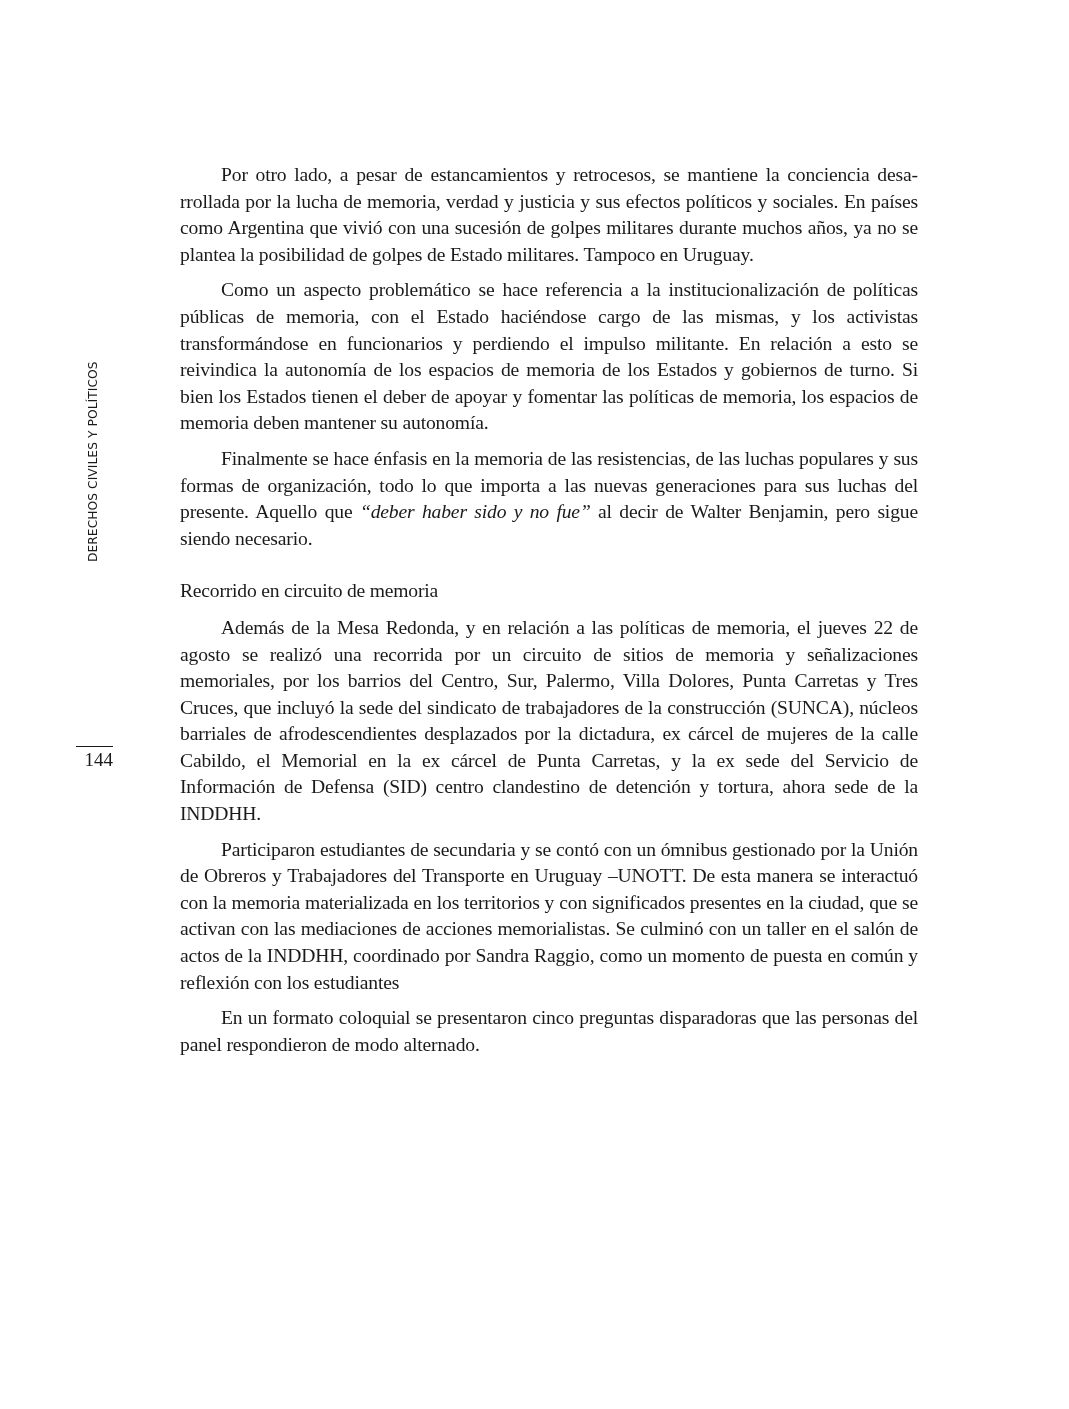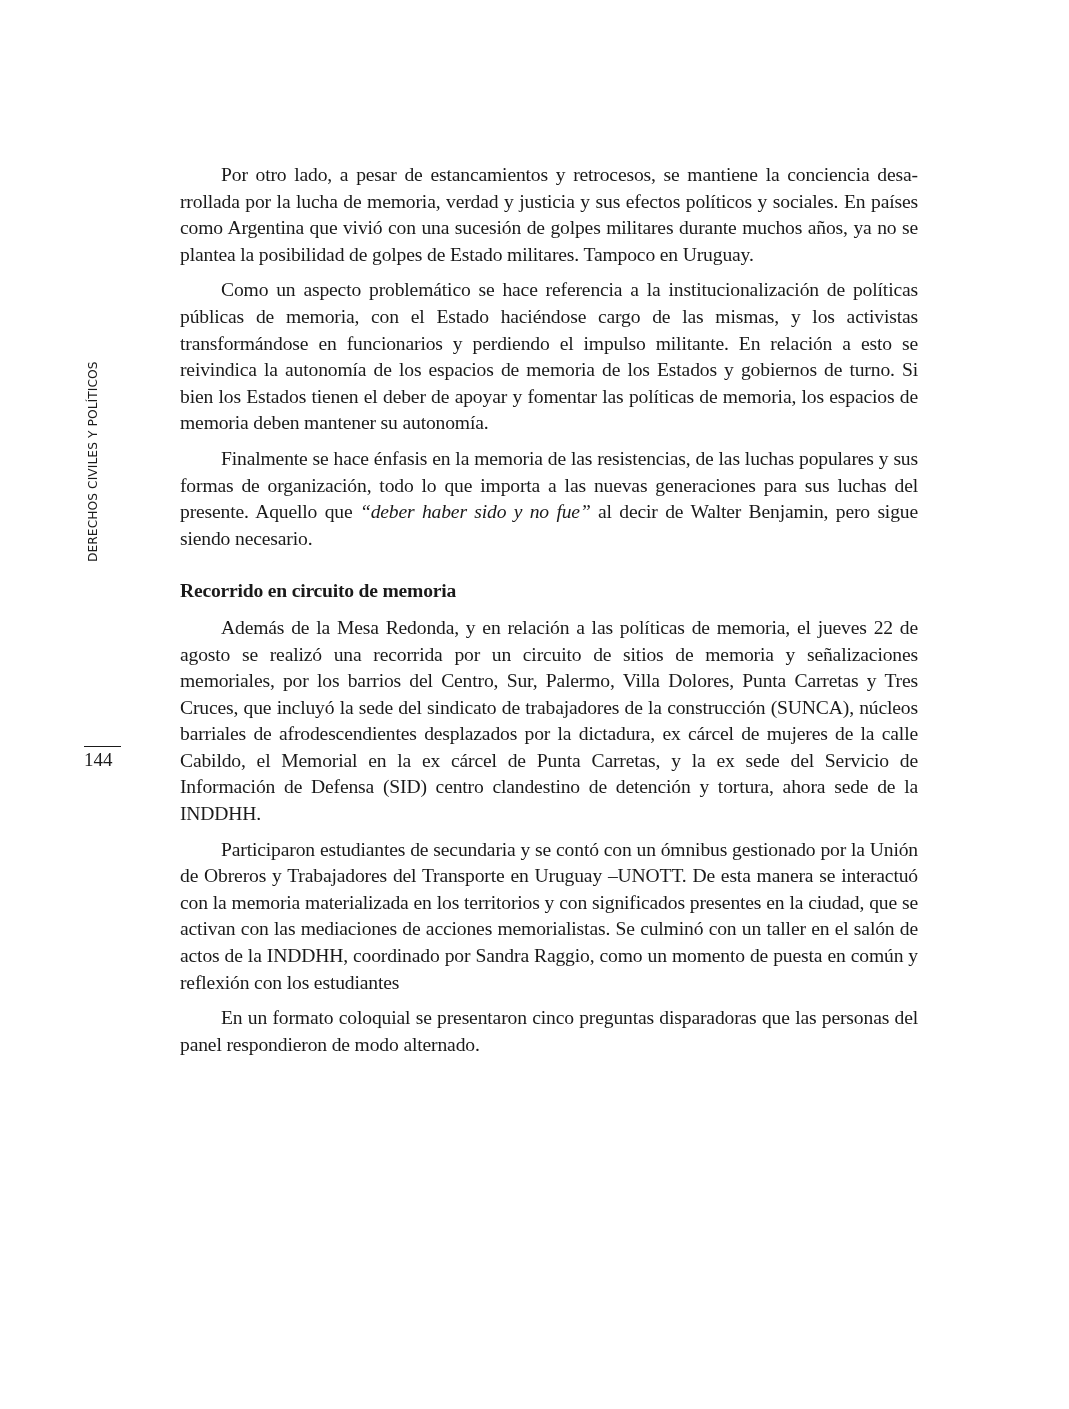--- a/index.html
+++ b/index.html
@@ -7,35 +7,35 @@
     width: 1069px; height: 1409px; background: #ffffff; position: relative; overflow: hidden;
     font-family: "Liberation Serif", "DejaVu Serif", serif; color: #1a1a1a;
   }
   .text-block {
     position: absolute; left: 180px; top: 162px; width: 738px;
     font-size: 19.6px; line-height: 26.6px; text-align: justify;
     letter-spacing: -0.15px;
   }
   .text-block p { margin: 0 0 9px 0; text-indent: 41px; hyphens: manual; }
   .text-block h3 {
-    margin: 0; font-size: 19.6px; font-weight: bold; line-height: 26.6px;
+    margin: 0; font-size: 19.6px; font-weight: normal; line-height: 26.6px;
     letter-spacing: -0.2px;
   }
   .h-first { margin-top: 26px !important; margin-bottom: 10px !important; }
   .h-second { margin-top: 26px !important; margin-bottom: 10px !important; }
   .side-label {
     position: absolute; left: 86px; top: 562px;
     transform: rotate(-90deg); transform-origin: left top;
     font-family: "DejaVu Sans", sans-serif; font-size: 12.2px; letter-spacing: 0.1px;
     color: #1a1a1a; white-space: nowrap;
   }
   .page-number {
-    position: absolute; left: 84px; top: 746px; width: 37px;
+    position: absolute; left: 76px; top: 746px; width: 37px;
     border-top: 1.5px solid #1a1a1a; padding-top: 2px;
-    font-size: 19px; text-align: left; line-height: 22px;
+    font-size: 19px; text-align: right; line-height: 22px;
   }
   em { font-style: italic; }
 </style>
 </head>
 <body>
 
 <div class="side-label">DERECHOS CIVILES Y POLÍTICOS</div>
 
 <div class="page-number">144</div>
 

